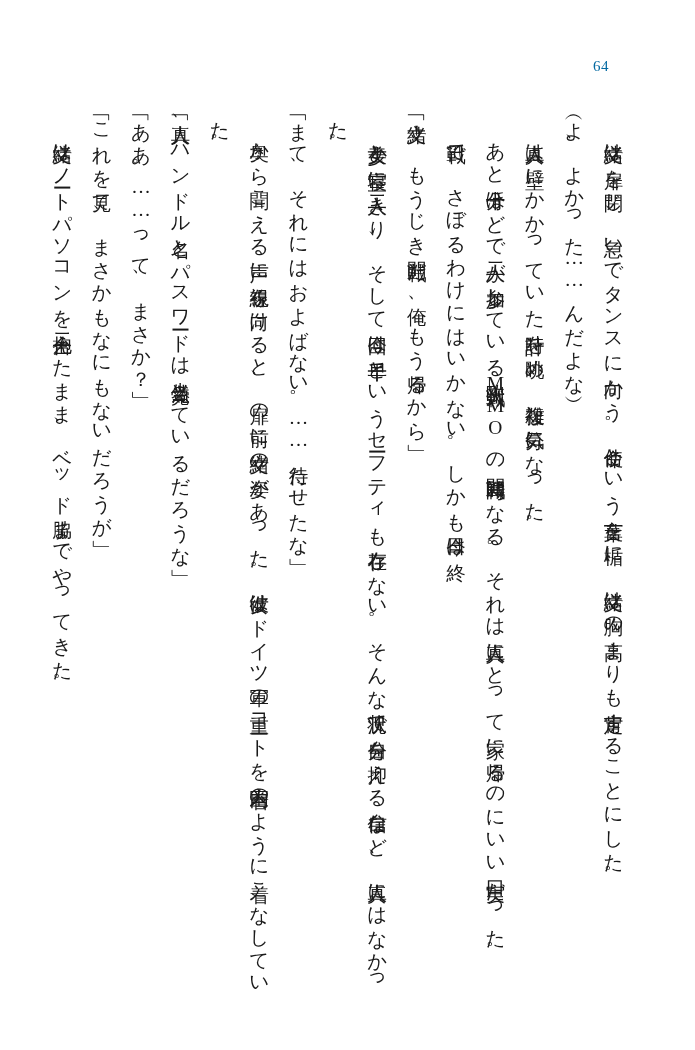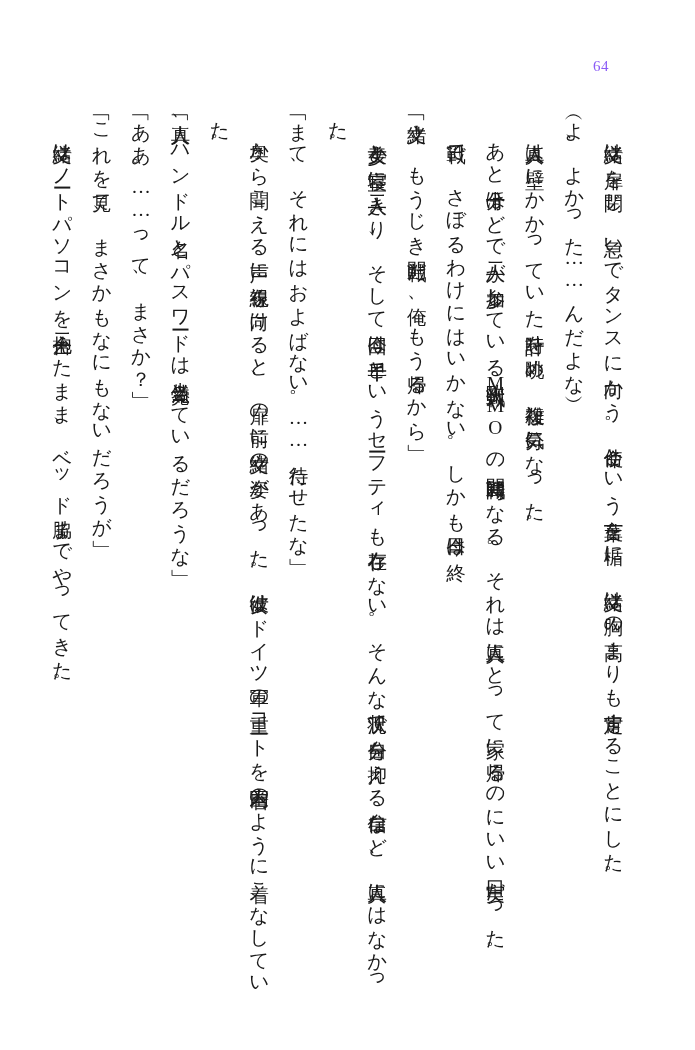--- a/index.html
+++ b/index.html
@@ -18,21 +18,21 @@
     background: #ffffff;
     overflow: hidden;
   }
   
   #page-number {
     position: absolute;
     top: 58px;
     right: 86px;
     font-size: 15px;
     letter-spacing: 0.5px;
-    color: #8b5cf6;
+    color: #0369a1;
   }
   
   #text-block {
     position: absolute;
     top: 108px;
     right: 62px;
     width: 560px;
     height: 890px;
     writing-mode: vertical-rl;
     -webkit-writing-mode: vertical-rl;

